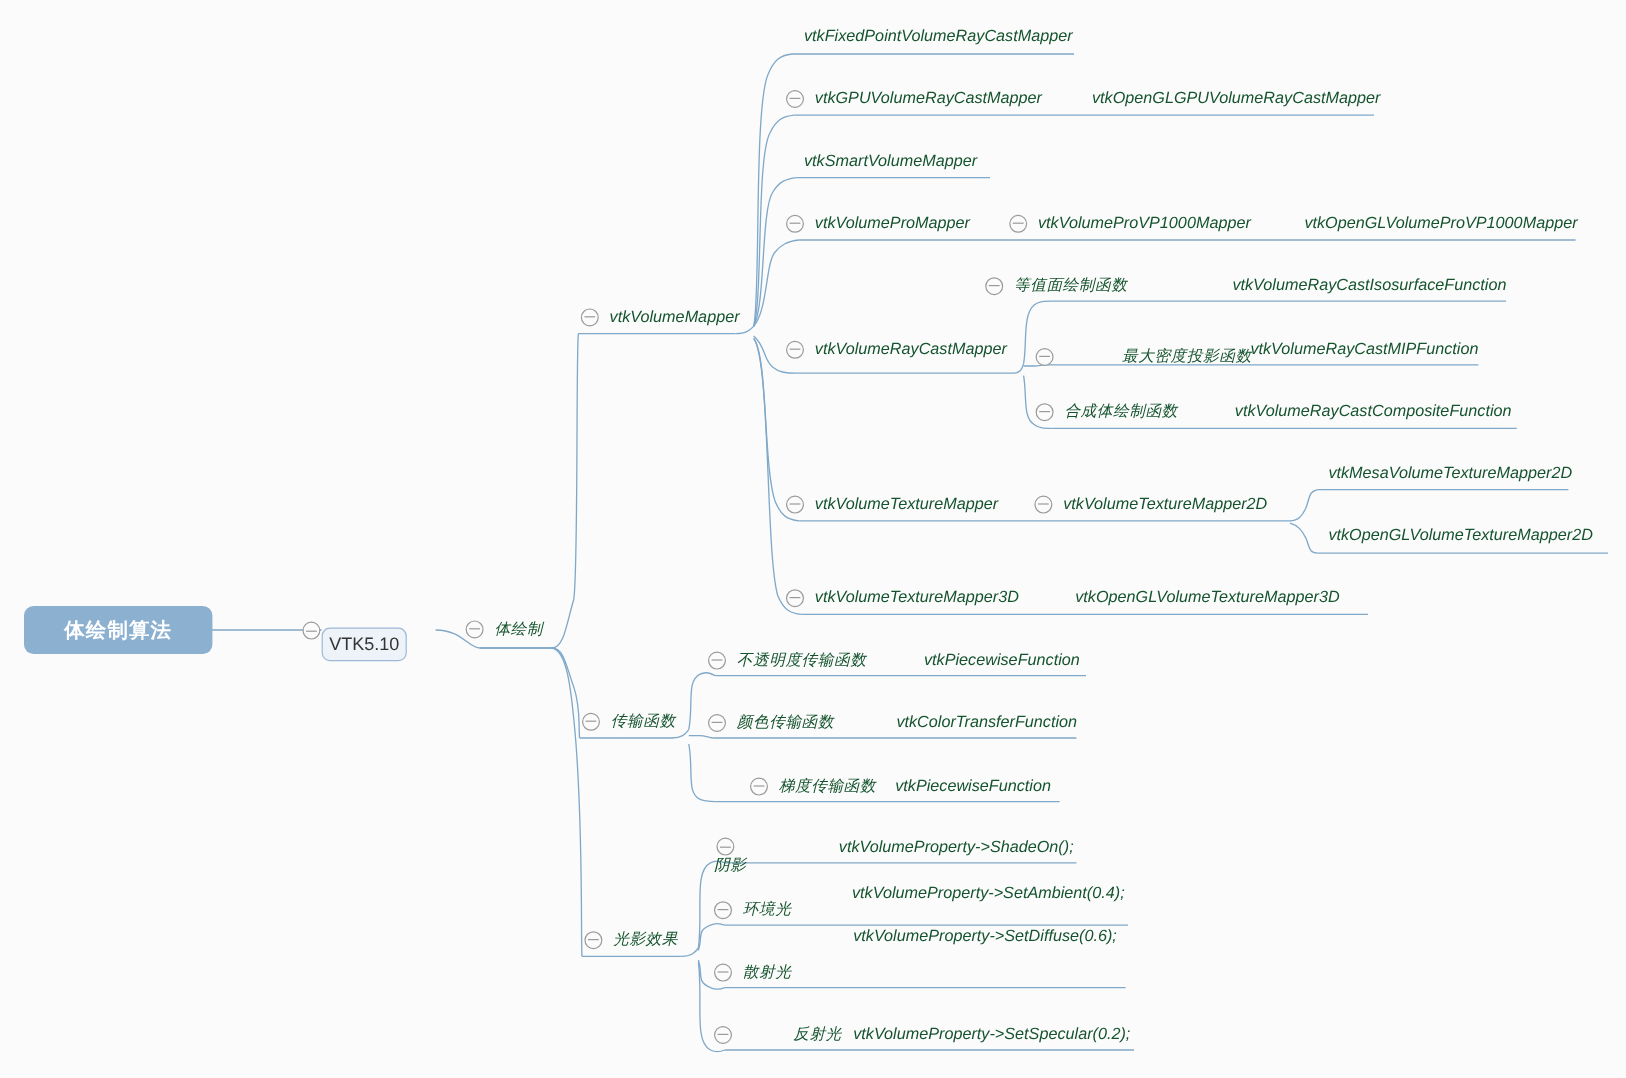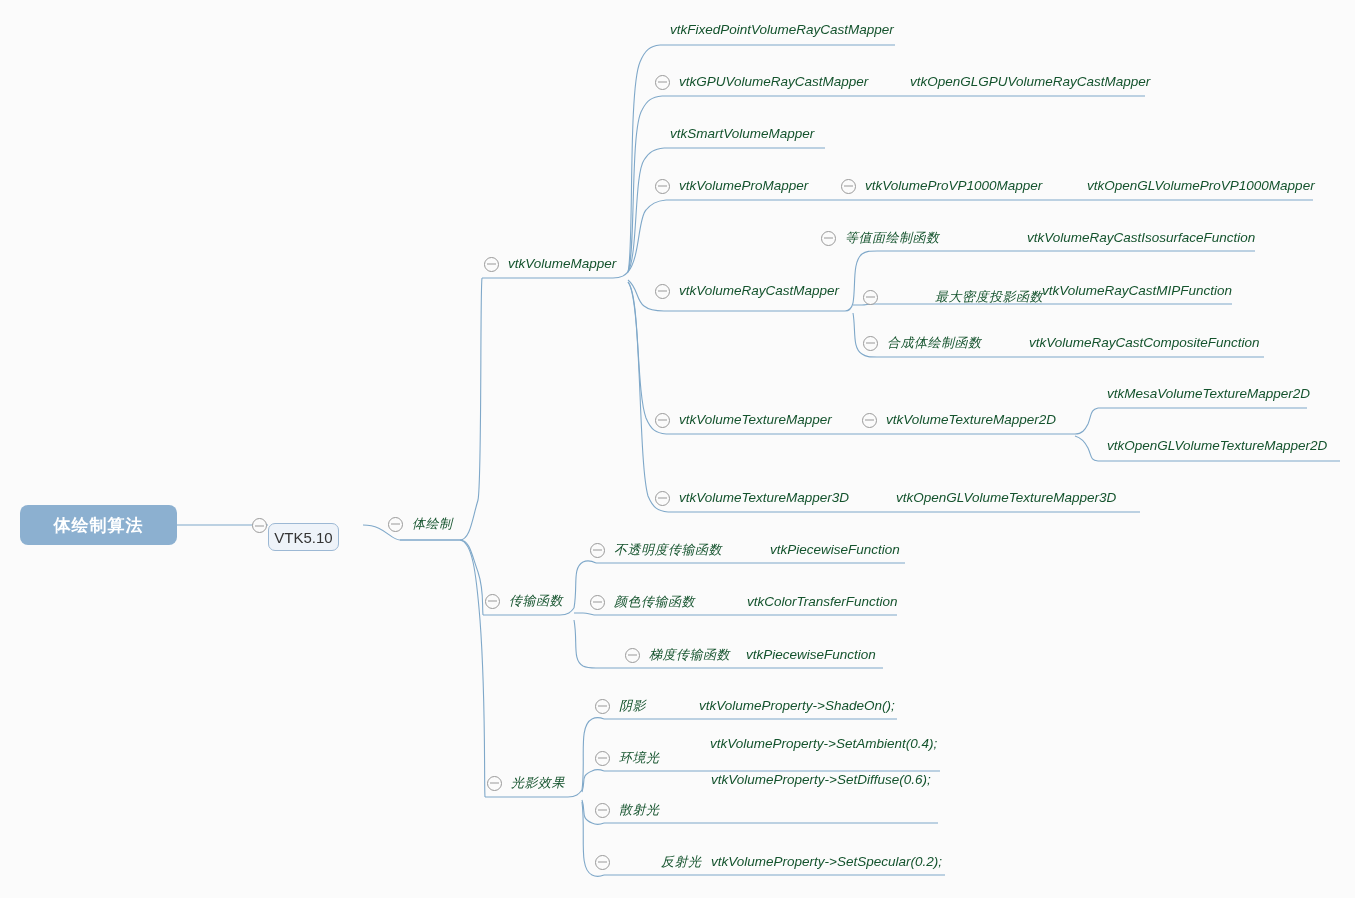--- a/index.html
+++ b/index.html
@@ -305,21 +305,21 @@
   </div>
 
   <div class="node cn" style="left:590px; top:647px;padding-left:35px;">
     <span class="toggle"></span>
     <span class="node-label">梯度传输函数</span>
   </div>
   <div class="node" style="left:746px; top:647px;">
     <span class="node-label">vtkPiecewiseFunction</span>
   </div>
 
-  <div class="node cn" style="left:595px; top:698px;">
+  <div class="node cn" style="left:595px; top:698px;flex-direction:column;">
     <span class="toggle"></span>
     <span class="node-label">阴影</span>
   </div>
   <div class="node" style="left:699px; top:698px;">
     <span class="node-label">vtkVolumeProperty-&gt;ShadeOn();</span>
   </div>
 
   <div class="node cn" style="left:595px; top:750px;">
     <span class="toggle"></span>
     <span class="node-label">环境光</span>

